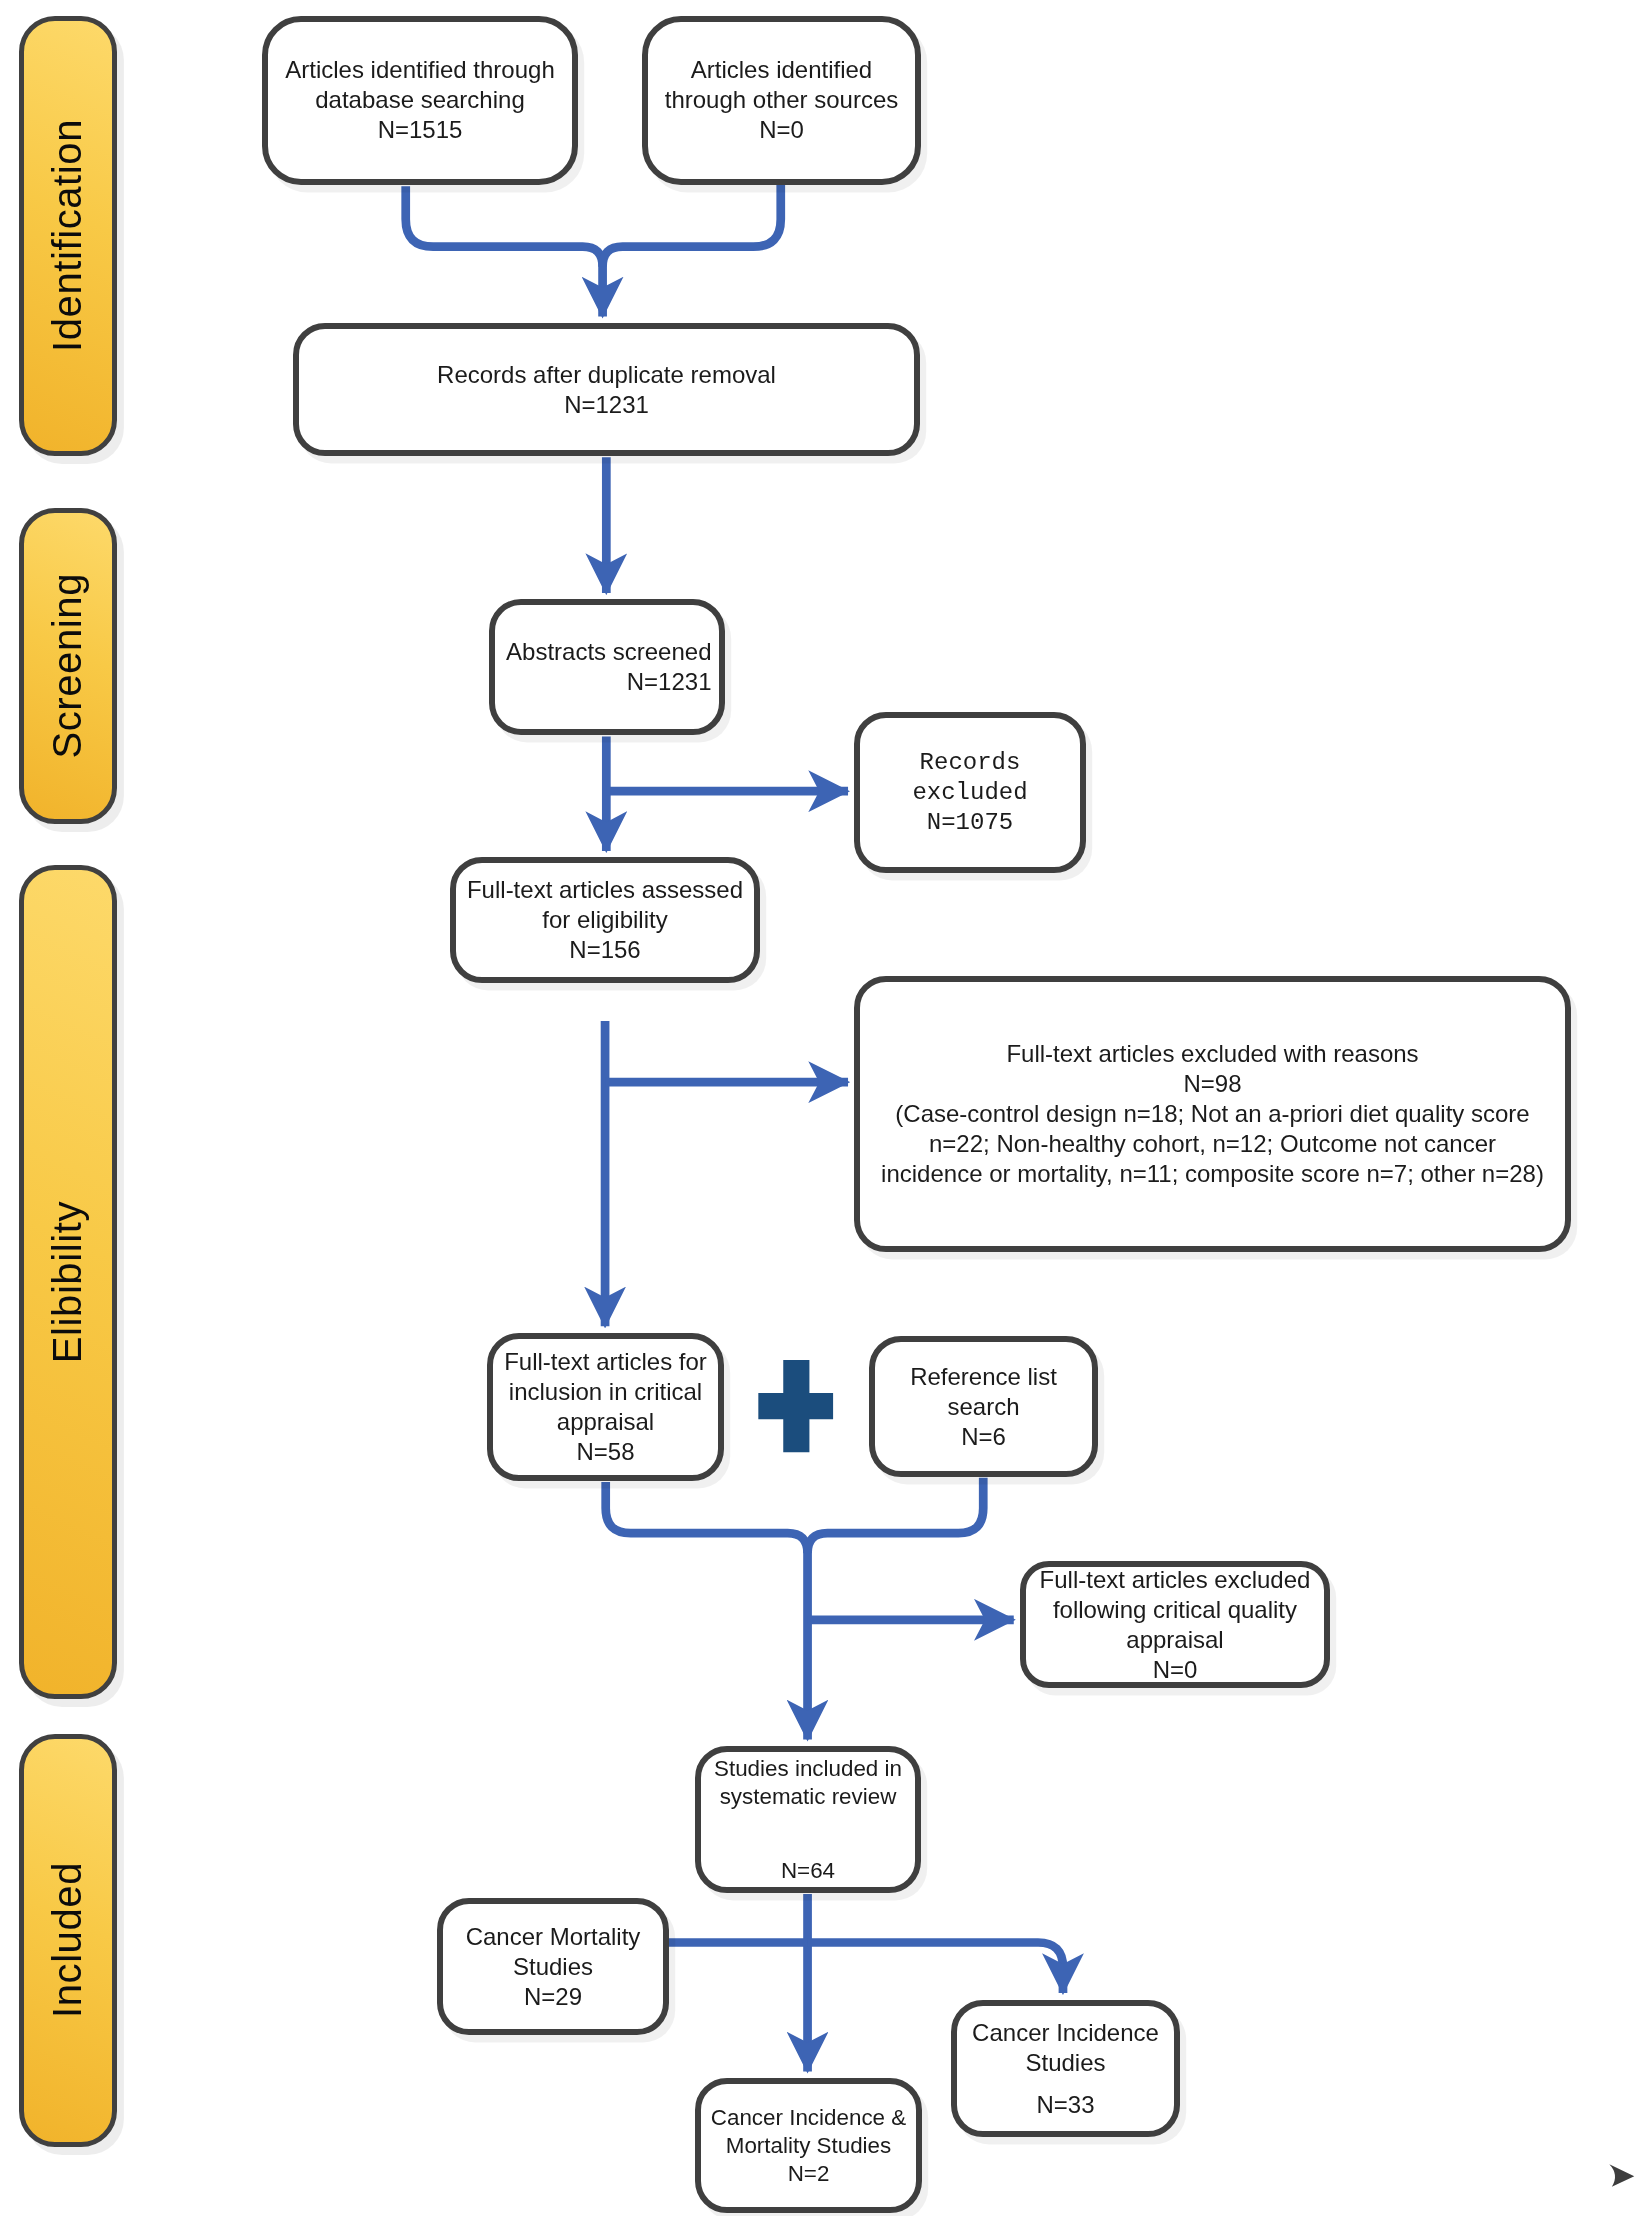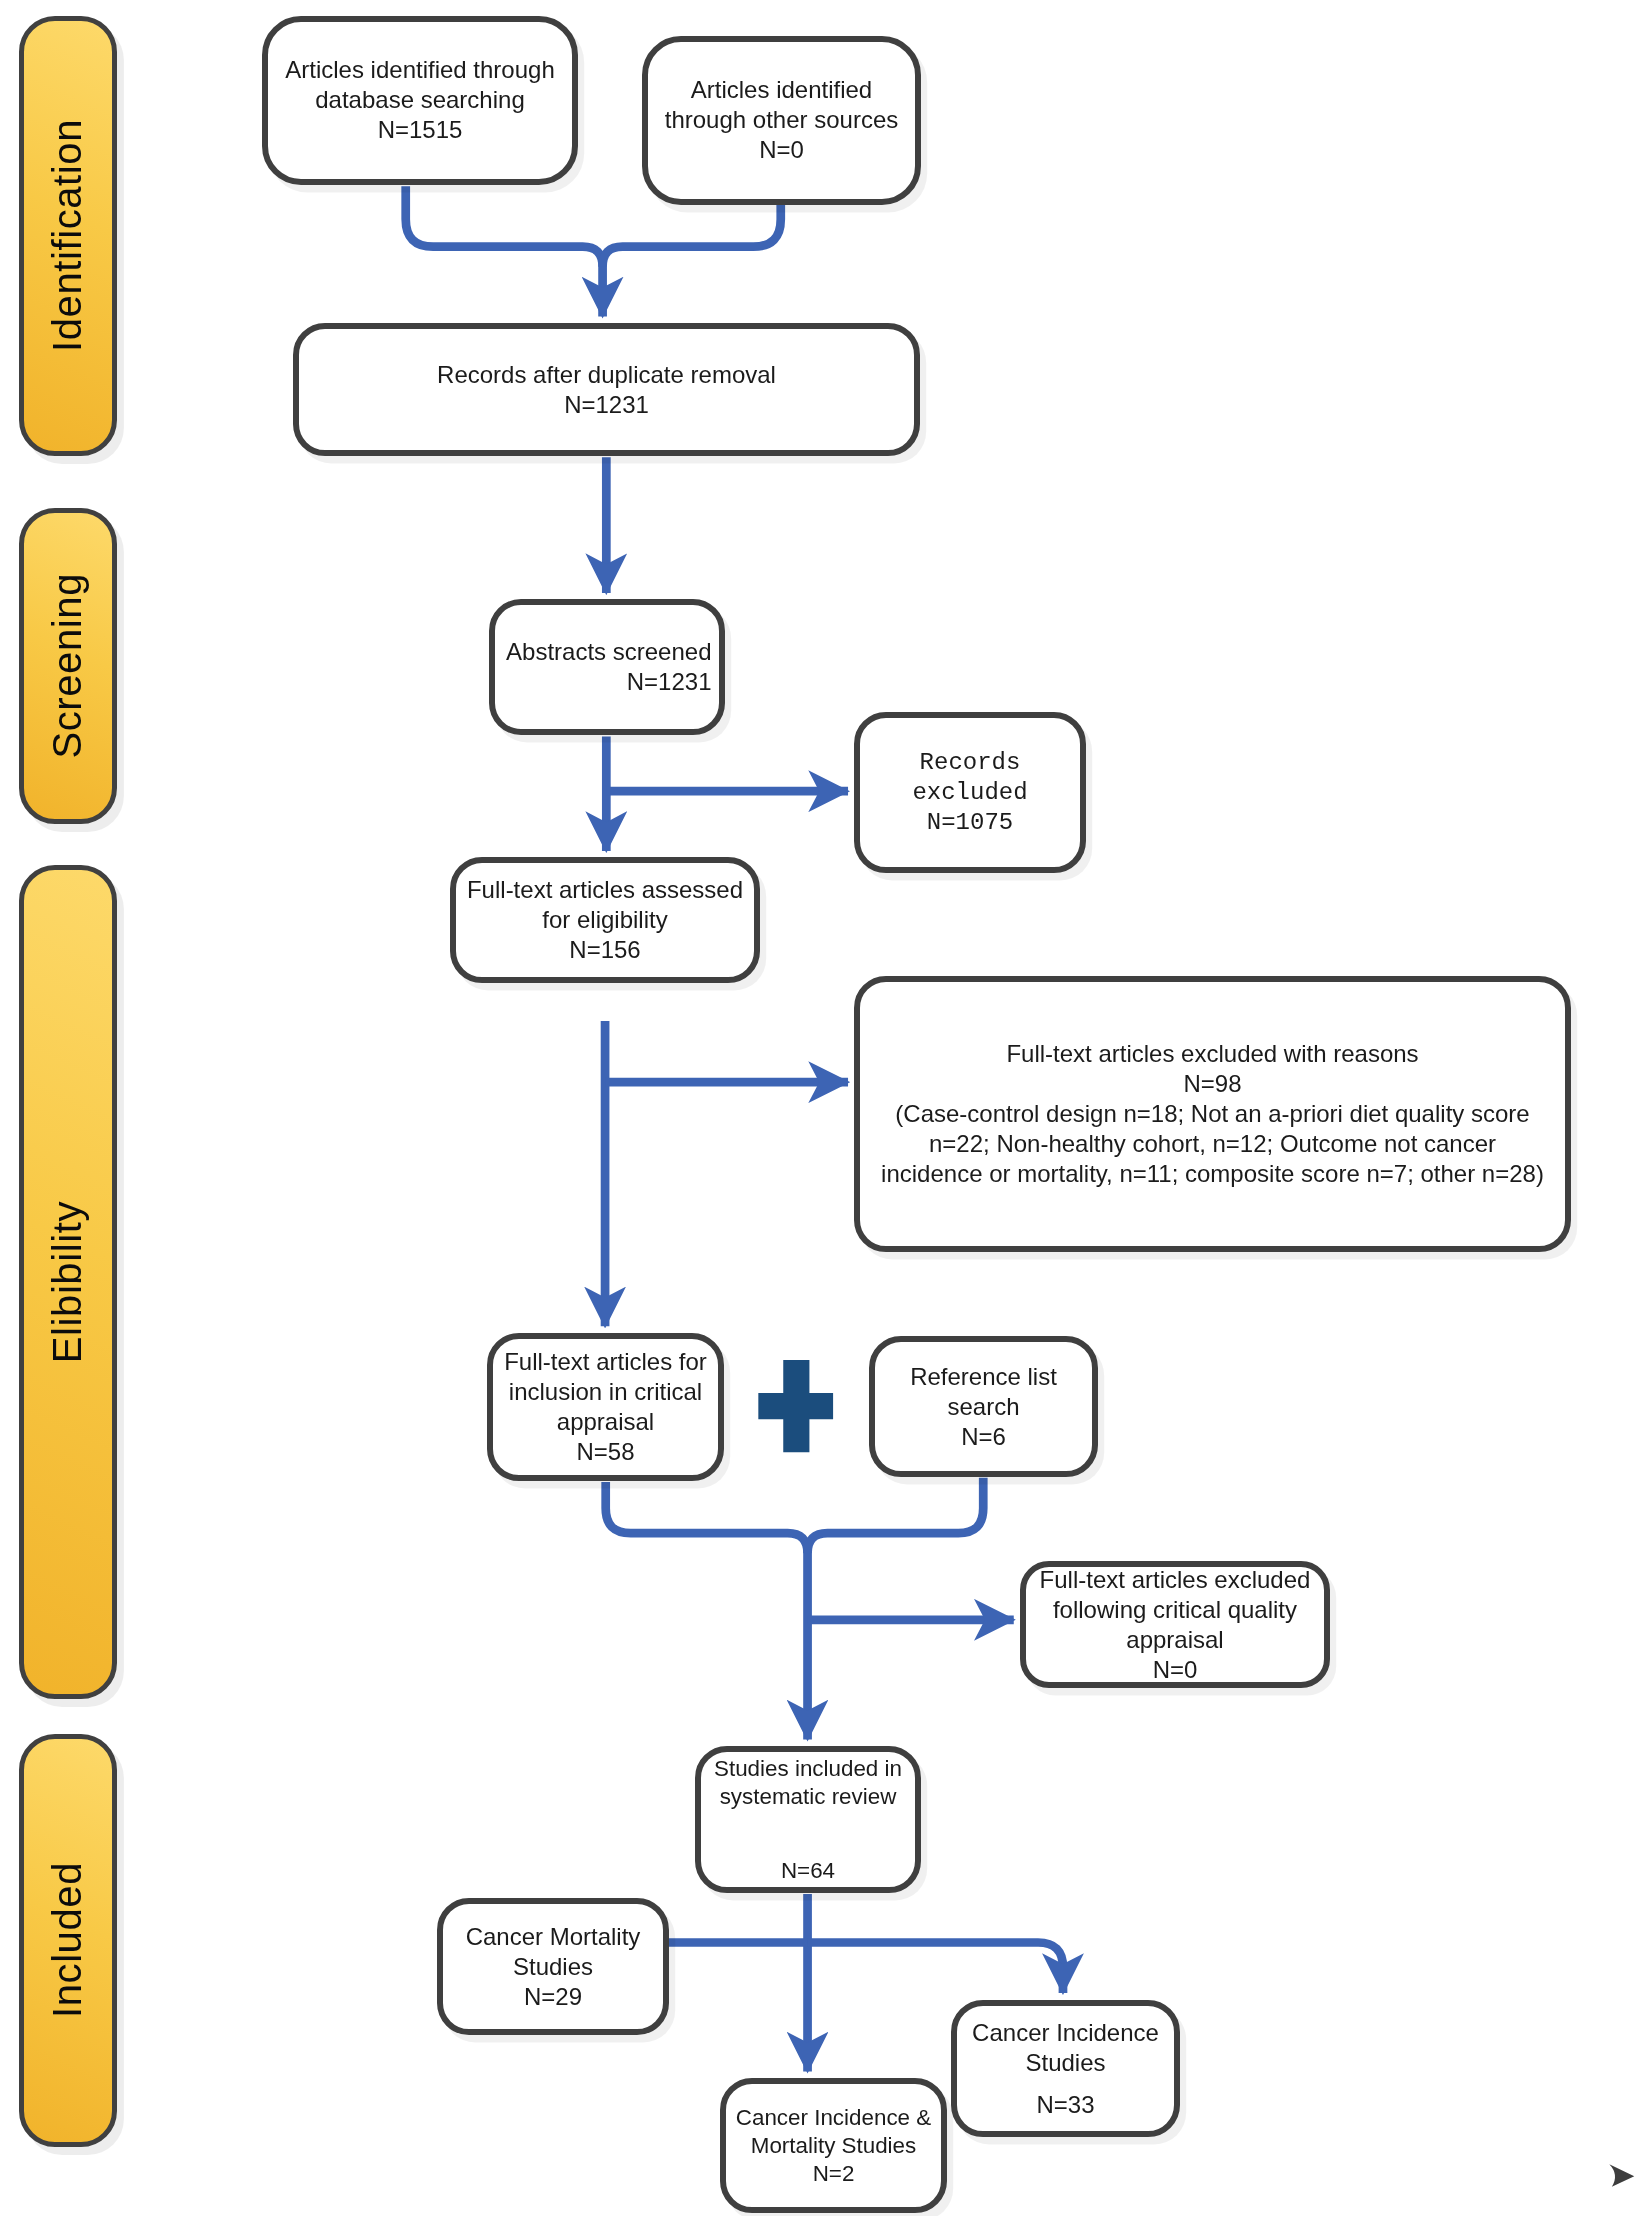--- a/index.html
+++ b/index.html
@@ -26,32 +26,32 @@
   
   .box{
     position:absolute;background:#ffffff;
     border:6.2px solid #3f3f3f;border-radius:32px;
     box-shadow:6.2px 7.5px 0 rgba(0,0,0,0.06);
     display:flex;flex-direction:column;align-items:center;justify-content:center;
     text-align:center;font-size:24px;line-height:1.25;padding:3.7px 7.5px;box-sizing:border-box;
   }
   .box .lbl,.box .cnt,.box .rsn{display:block;}
   #b-database-search{left:262px;top:15.6px;width:316px;height:169px;border-radius:39px;padding:3.7px 11.2px;}
-  #b-other-sources{left:642px;top:15.6px;width:279px;height:169px;border-radius:39px;margin-top:20px;}
+  #b-other-sources{left:642px;top:15.6px;width:279px;height:169px;border-radius:39px;}
   #b-after-duplicates{left:293px;top:323px;width:627px;height:133px;}
   #b-abstracts-screened{left:489px;top:599px;width:236px;height:136px;align-items:flex-end;}
   #b-records-excluded{left:854px;top:712px;width:232px;height:161px;font-family:Liberation Mono, monospace;}
   #b-fulltext-assessed{left:450px;top:857px;width:310px;height:126px;}
   #b-fulltext-excluded{left:854px;top:976px;width:717px;height:276px;padding:6.2px 17.4px;}
   #b-critical-appraisal{left:487px;top:1333px;width:237px;height:148px;}
   #b-reference-list{left:869px;top:1336px;width:229px;height:141px;}
   #b-appraisal-excluded{left:1020px;top:1561px;width:310px;height:127px;border-radius:29px;}
   #b-included-review{left:695px;top:1746px;width:226px;height:147px;font-size:22.4px;gap:46px;}
   #b-mortality-studies{left:437px;top:1898px;width:232px;height:137px;}
-  #b-incidence-mortality-studies{left:695px;top:2078px;width:227px;height:135px;font-size:22.4px;margin-left:25px;}
+  #b-incidence-mortality-studies{left:695px;top:2078px;width:227px;height:135px;font-size:22.4px;}
   #b-incidence-studies{left:951px;top:2000px;width:229px;height:137px;gap:12px;}
   
   #arrows{position:absolute;left:0;top:0;width:1645px;height:2216px;}
   .flow{stroke:#3d64b4;stroke-width:14;fill:none;stroke-linejoin:round;}
 </style>
 </head>
 <body>
 
 <div id="canvas">
 

